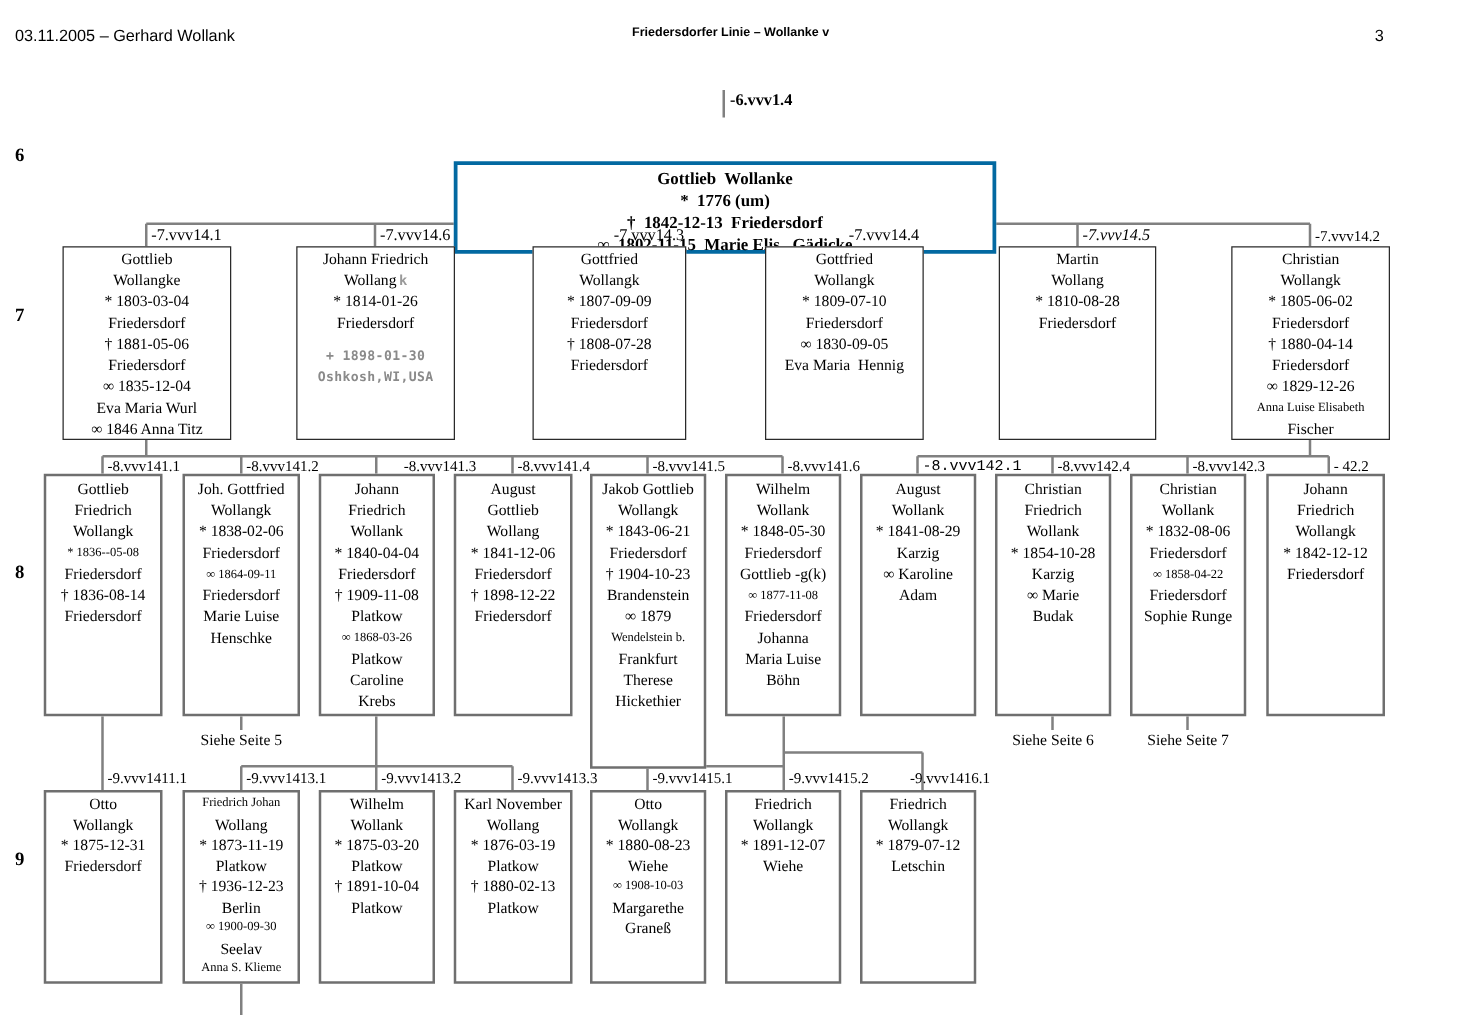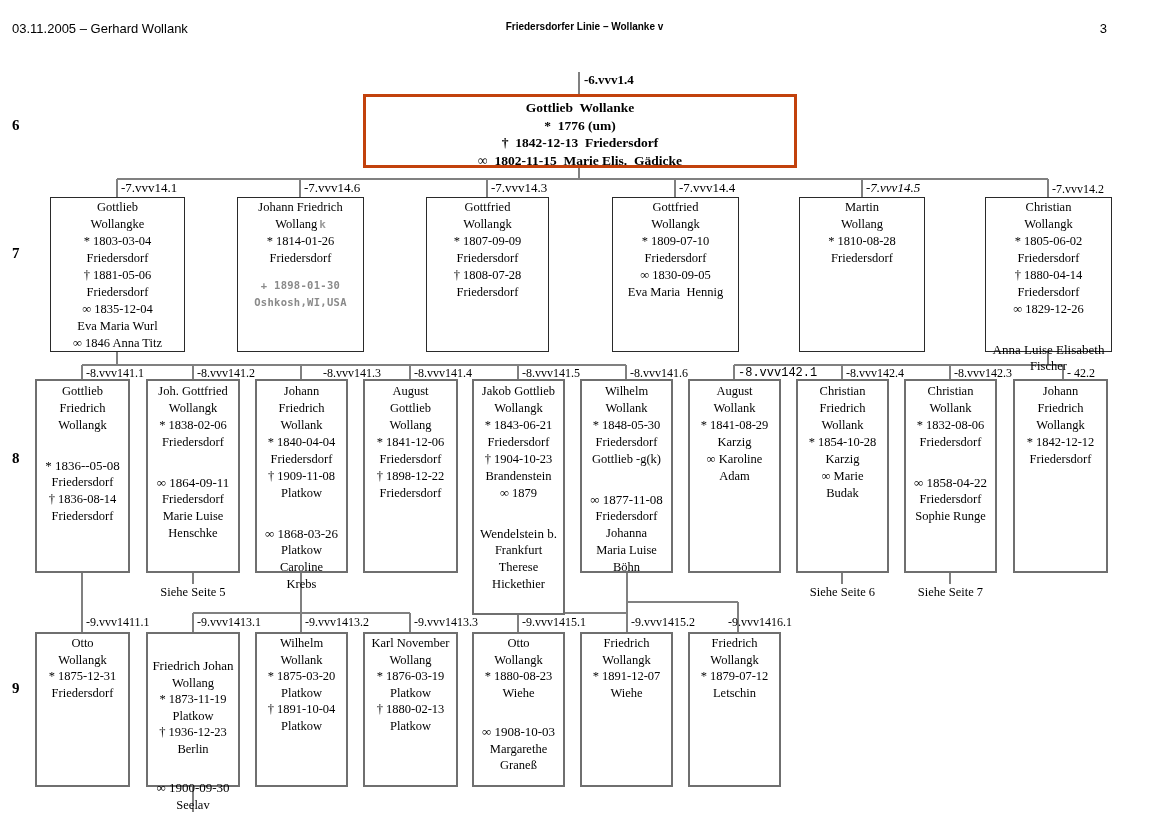--- a/index.html
+++ b/index.html
@@ -12,28 +12,28 @@
   .hdr-title{position:absolute;left:0;top:21px;width:1169px;text-align:center;font-family:"Liberation Sans","DejaVu Sans",sans-serif;font-size:10px;font-weight:bold;}
   .hdr-page{position:absolute;right:62px;top:21px;font-family:"Liberation Sans","DejaVu Sans",sans-serif;font-size:13px;}
   
   .genmark{position:absolute;font-size:15px;font-weight:bold;z-index:4;}
   
   .vline,.hline{position:absolute;background:#808080;z-index:1;}
   .vline{width:2px;}
   .hline{height:2px;}
   
   .box{position:absolute;background:#fff;text-align:center;box-sizing:border-box;z-index:2;}
-  .box.gen6{border:3px solid #c2410c;padding-top:2px;}
+  .box.gen6{border:3px solid #0369a1;padding-top:2px;margin-top:35px;}
   .box.gen7{border:1px solid #2a2a2a;padding-top:1px;}
   .box.gen8{border:2px solid #6f6f6f;padding-top:2px;}
   .box.gen9{border:2px solid #6f6f6f;padding-top:1px;}
   .ln{font-size:12.5px;line-height:17px;white-space:pre-wrap;}
   .gen6 .ln{font-size:13.5px;line-height:17.5px;font-weight:bold;}
   .gen9 .ln{line-height:16.5px;}
-  .ln.small{font-size:13px;margin-top:23px;}
+  .ln.small{font-size:10px;}
   .ln.gap{height:10px;line-height:10px;}
   .ln.graymono{font-family:"DejaVu Sans Mono","Liberation Mono",monospace;font-weight:bold;color:#8a8a8a;font-size:10.5px;letter-spacing:0.3px;}
   .k2suffix{font-family:"DejaVu Sans Mono","Liberation Mono",monospace;font-weight:bold;color:#9a9a9a;font-size:11px;margin-left:2px;}
   
   .code{position:absolute;font-size:13px;z-index:3;background:transparent;white-space:pre;}
   .code.row8,.code.row9{font-size:12px;}
   .code.small{font-size:12px;}
   .code.bold{font-weight:bold;}
   
   .note{position:absolute;font-size:12.5px;text-align:center;z-index:3;}

